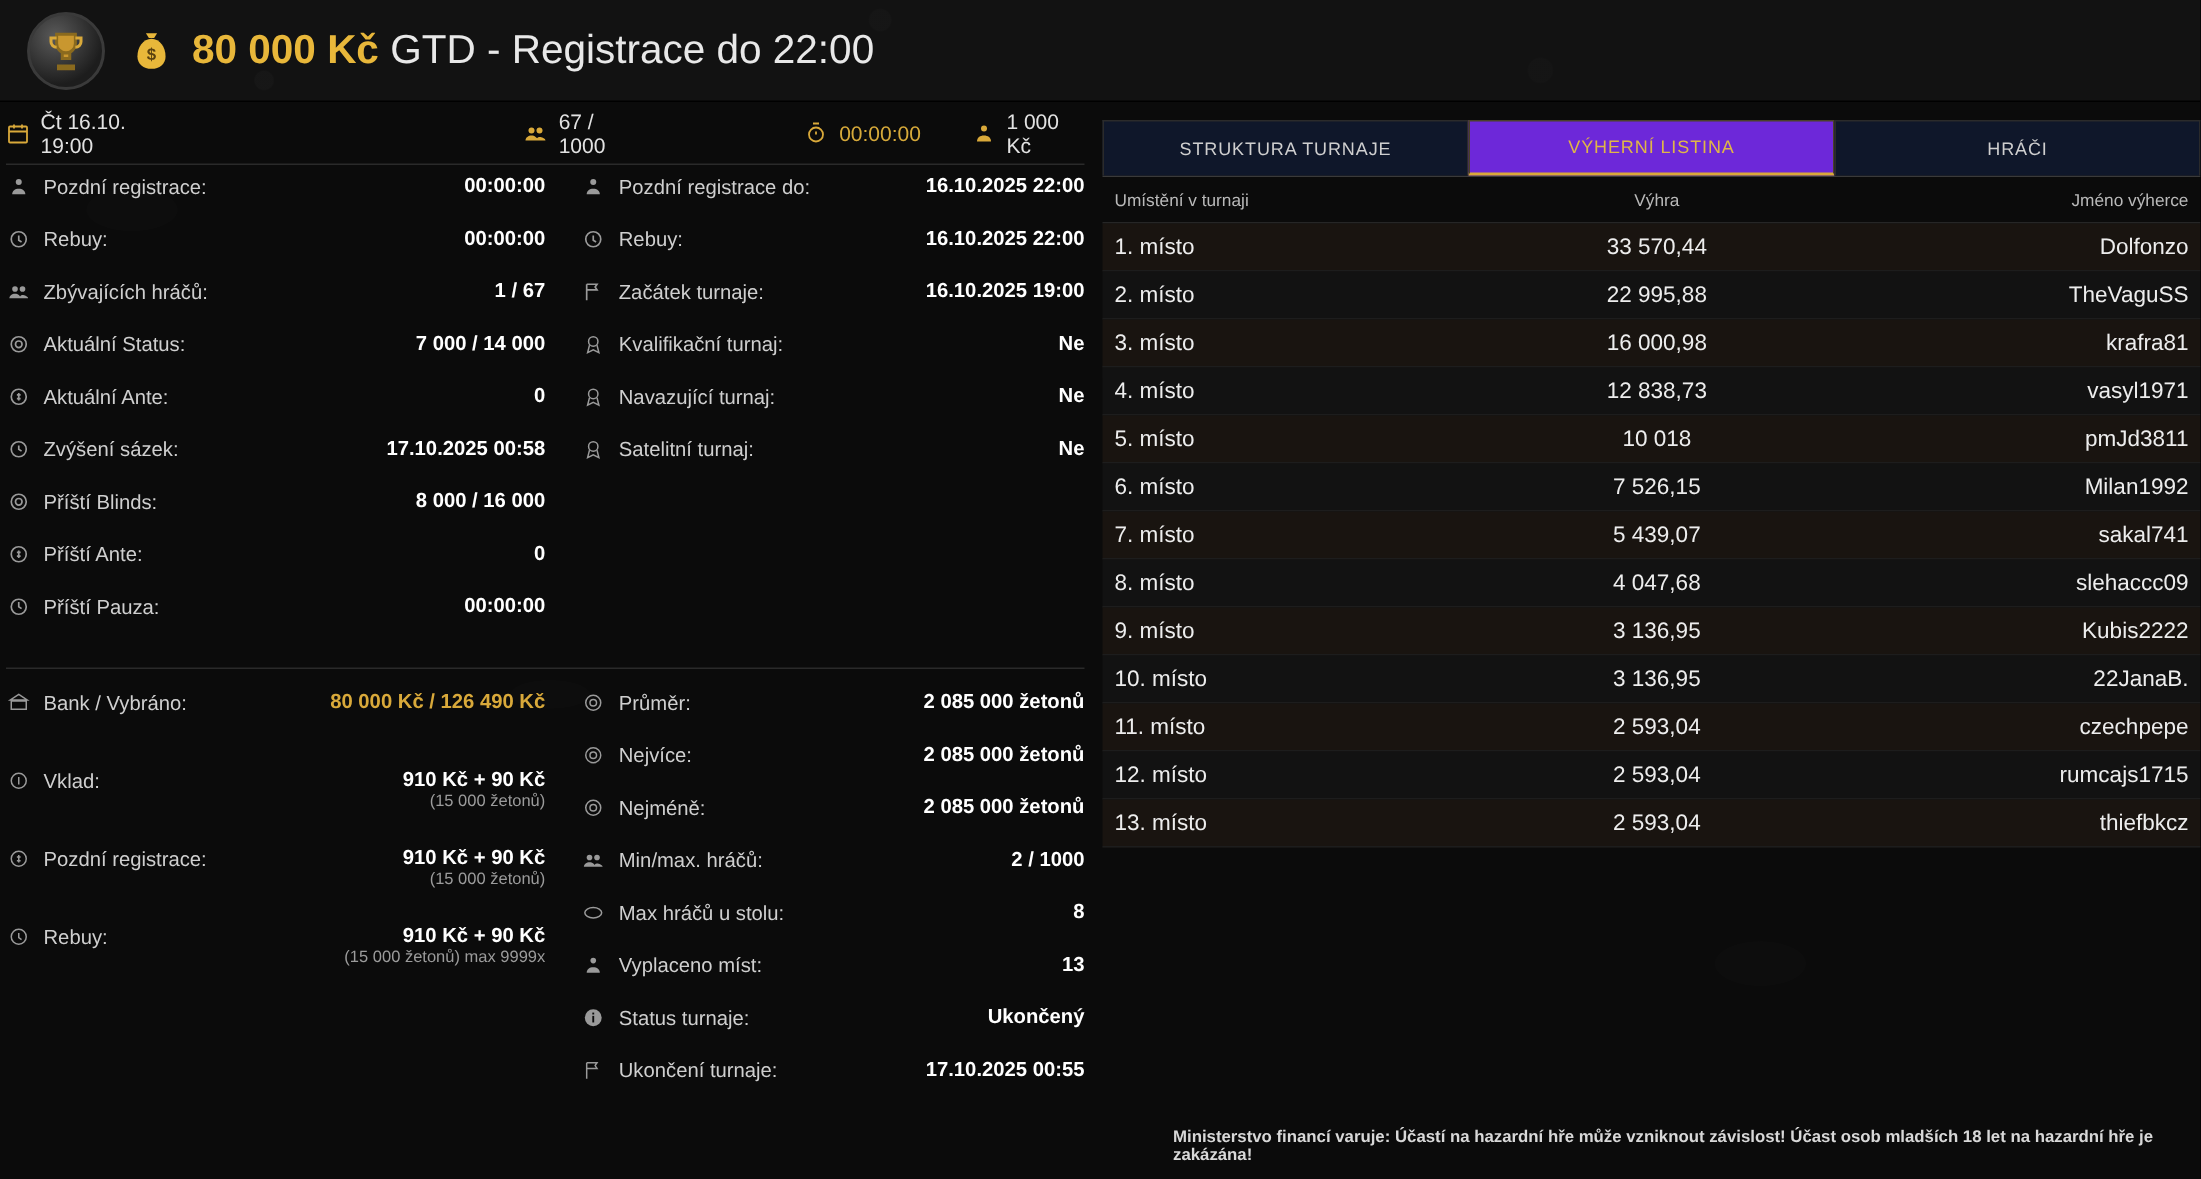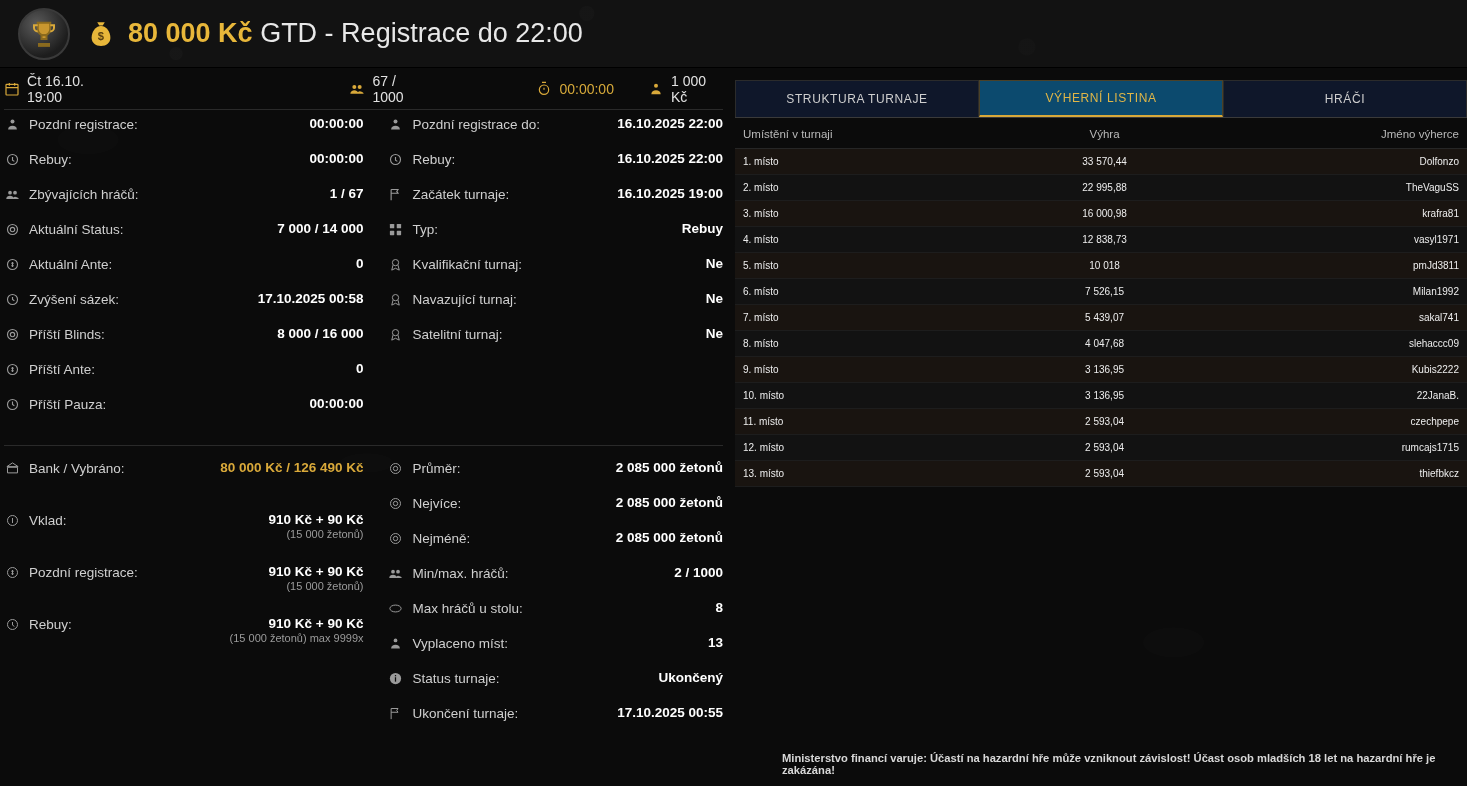--- a/index.html
+++ b/index.html
@@ -185,37 +185,37 @@
     font-size: 12px;
     letter-spacing: 0.6px;
     color: #cfcfcf;
     background: #0f172a;
     border: 1px solid #2b2b2b;
     border-bottom: none;
     cursor: pointer;
   }
   .tab.active {
     color: #e0b647;
-    background: #0c4a6e;
+    background: #6d28d9;
     border-color: #4a4128;
     border-bottom: 2px solid #d9a93a;
   }
   .table-head {
     display: flex;
     font-size: 11.5px;
     color: #b9b9b9;
     padding: 10px 8px 8px 8px;
     border-bottom: 1px solid #262626;
   }
   .th-rank { width: 34%; }
   .th-prize { width: 33%; text-align: center; }
   .th-name { width: 33%; text-align: right; }
   .prize-row {
     display: flex;
-    font-size: 10px;
+    font-size: 15px;
     color: #ededed;
     padding: 7px 8px;
     border-bottom: 1px solid #1d1d1d;
   }
   .prize-row:nth-child(odd) { background: #191410; }
   .prize-row:nth-child(even) { background: #121212; }
   .td-rank { width: 34%; }
   .td-prize { width: 33%; text-align: center; }
   .td-name { width: 33%; text-align: right; }
 
@@ -448,34 +448,20 @@
                     <path d="M5 21V4M5 4h11l-2 3 2 3H5"></path>
                   </svg>
                 </span>
                 <span>Začátek turnaje:</span>
               </span>
             <span class="val">16.10.2025 19:00</span>
           </div>
           <div class="row">
             <span class="lbl">
                 <span class="ic">
-                  <svg viewBox="0 0 24 24" fill="currentColor">
-                    <rect x="3" y="3" width="7" height="7" rx="1"></rect>
-                    <rect x="14" y="3" width="7" height="7" rx="1"></rect>
-                    <rect x="3" y="14" width="7" height="7" rx="1"></rect>
-                    <rect x="14" y="14" width="7" height="7" rx="1"></rect>
-                  </svg>
-                </span>
-                <span>Typ:</span>
-              </span>
-            <span class="val">Rebuy</span>
-          </div>
-          <div class="row">
-            <span class="lbl">
-                <span class="ic">
                   <svg viewBox="0 0 24 24" fill="none" stroke="currentColor" stroke-width="1.6">
                     <circle cx="12" cy="9" r="5"></circle>
                     <path d="M8 13l-2 8 6-3 6 3-2-8"></path>
                   </svg>
                 </span>
                 <span>Kvalifikační turnaj:</span>
               </span>
             <span class="val">Ne</span>
           </div>
           <div class="row">

